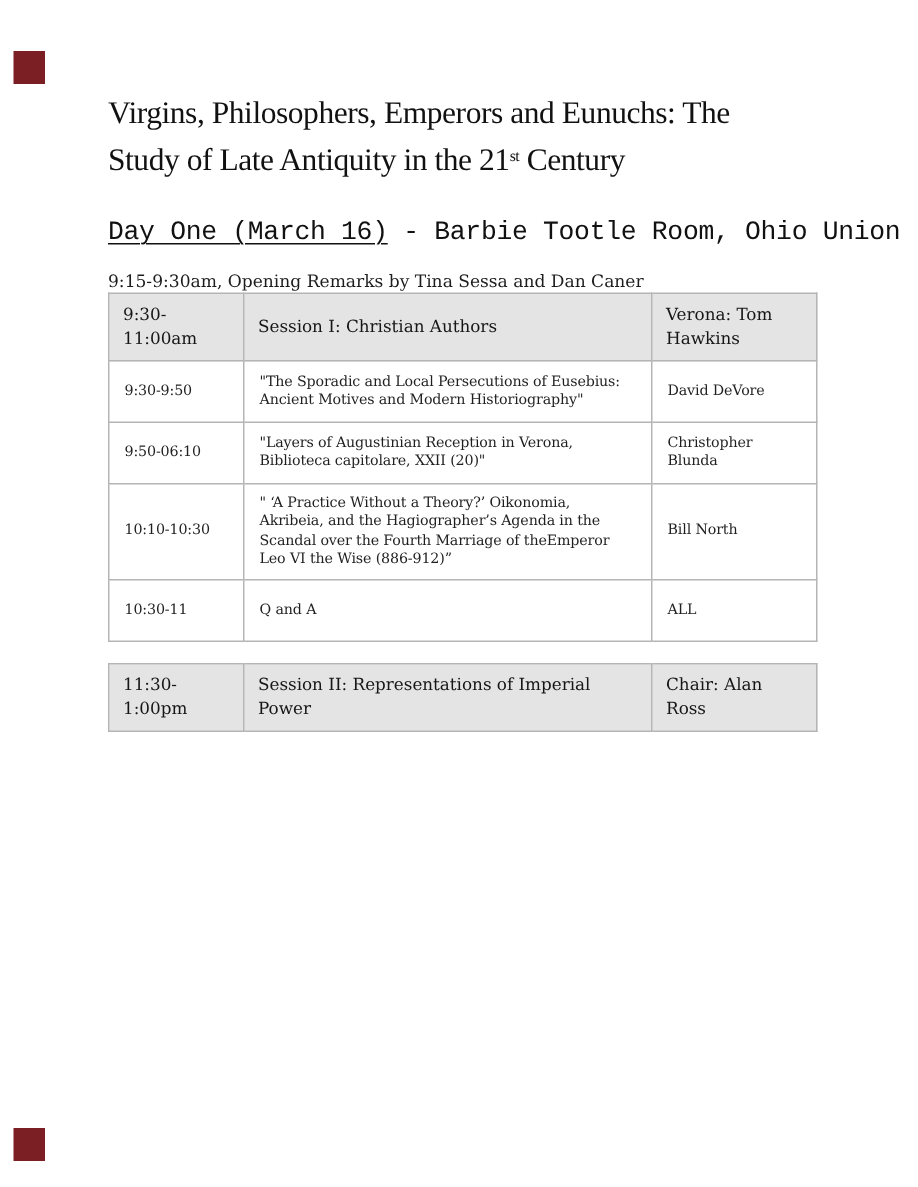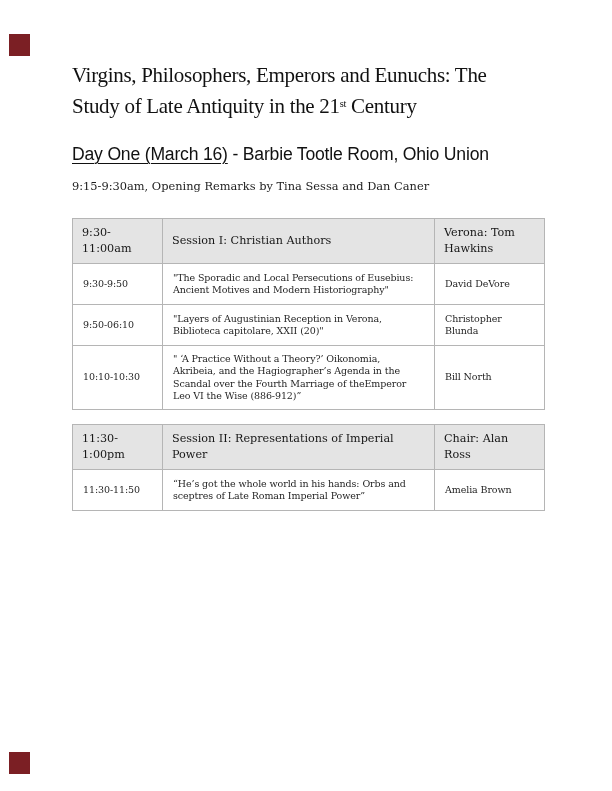--- a/index.html
+++ b/index.html
@@ -44,28 +44,29 @@
     white-space: nowrap;
   }
   h1.doc-title sup {
     font-size: 0.5em;
     vertical-align: baseline;
     position: relative;
     top: -0.55em;
   }
 
   h2.day-line {
-    font-family: Liberation Sans, sans-serif;
+    font-family: Liberation Mono, monospace;
     font-weight: 400;
     font-size: 17.6px;
     line-height: 24px;
     letter-spacing: -0.2px;
     color: #111111;
     margin: 17px 0 0 0;
     white-space: nowrap;
+    text-align: right;
   }
   h2.day-line .underlined {
     text-decoration: underline;
     text-decoration-thickness: 1.3px;
     text-underline-offset: 2.5px;
   }
 
   p.sched {
     font-size: 11.4px;
     line-height: 15px;
@@ -75,21 +76,21 @@
   p.sched.breakfast { margin-top: 20px; }
   p.sched.opening   { margin-top: 13px; }
   p.sched.break     { margin-top: 17px; }
 
   table.session {
     border-collapse: collapse;
     table-layout: fixed;
     width: 472px;
     color: #1f1f1f;
   }
-  table.session.first  { margin-top: 24px; border-radius: 12px; }
+  table.session.first  { margin-top: 0; border-radius: 12px; }
   table.session.second { margin-top: 14px; }
 
   col.c-time  { width: 90px; }
   col.c-title { width: 272px; }
   col.c-chair { width: 110px; }
 
   table.session th, table.session td {
     border: 1px solid #b5b5b5;
     text-align: left;
     vertical-align: middle;
@@ -151,40 +152,40 @@
         <tr>
           <td>9:50-06:10</td>
           <td>"Layers of Augustinian Reception in Verona, Biblioteca capitolare, XXII (20)"</td>
           <td>Christopher Blunda</td>
         </tr>
         <tr>
           <td>10:10-10:30</td>
           <td>" ‘A Practice Without a Theory?’ Oikonomia, Akribeia, and the Hagiographer’s Agenda in the Scandal over the Fourth Marriage of theEmperor Leo VI the Wise (886-912)”</td>
           <td>Bill North</td>
         </tr>
+        <tr>
+          <td>10:30-11</td>
+          <td>Q and A</td>
+          <td>ALL</td>
+        </tr>
       </tbody>
     </table>
 
 
     <table class="session second">
       <colgroup>
           <col class="c-time">
           <col class="c-title">
           <col class="c-chair">
         </colgroup>
       <thead>
         <tr>
           <th>11:30-1:00pm</th>
           <th>Session II: Representations of Imperial Power</th>
           <th>Chair: Alan Ross</th>
         </tr>
       </thead>
       <tbody>
-        <tr>
-          <td>11:30-11:50</td>
-          <td>“He’s got the whole world in his hands: Orbs and sceptres of Late Roman Imperial Power”</td>
-          <td>Amelia Brown</td>
-        </tr>
       </tbody>
     </table>
 
   </div>
 </div>
 
 </body></html>

